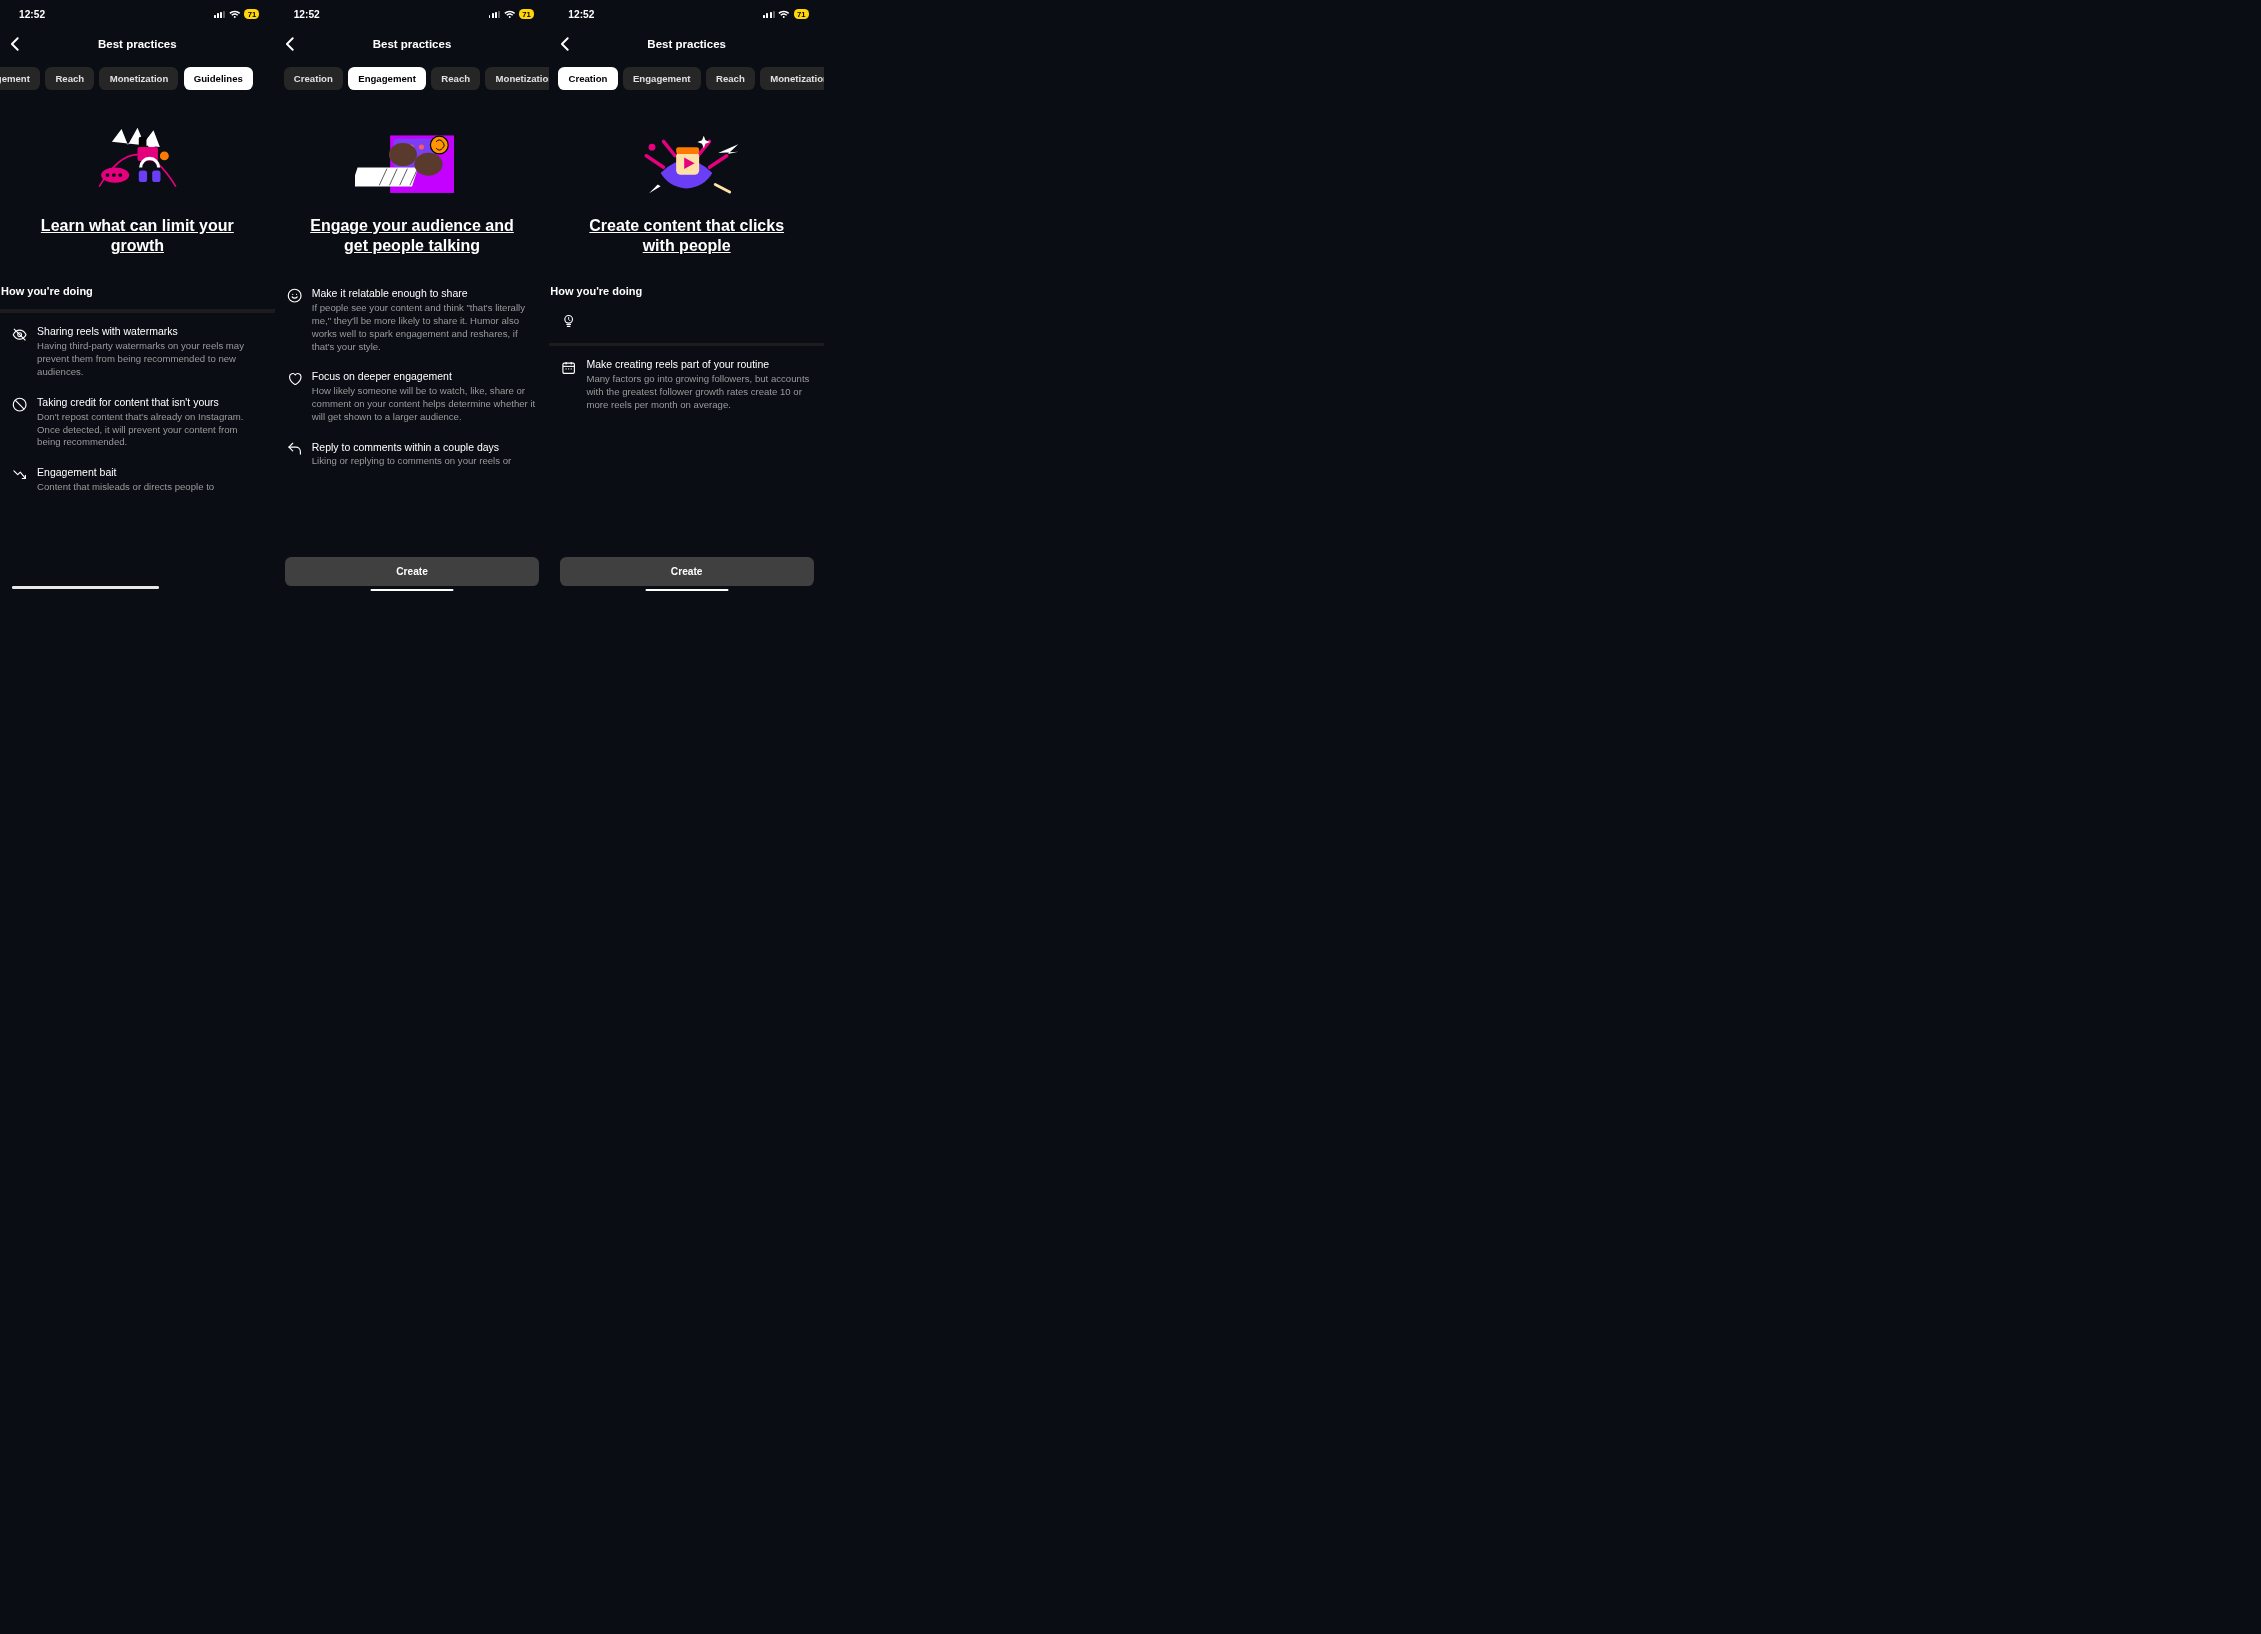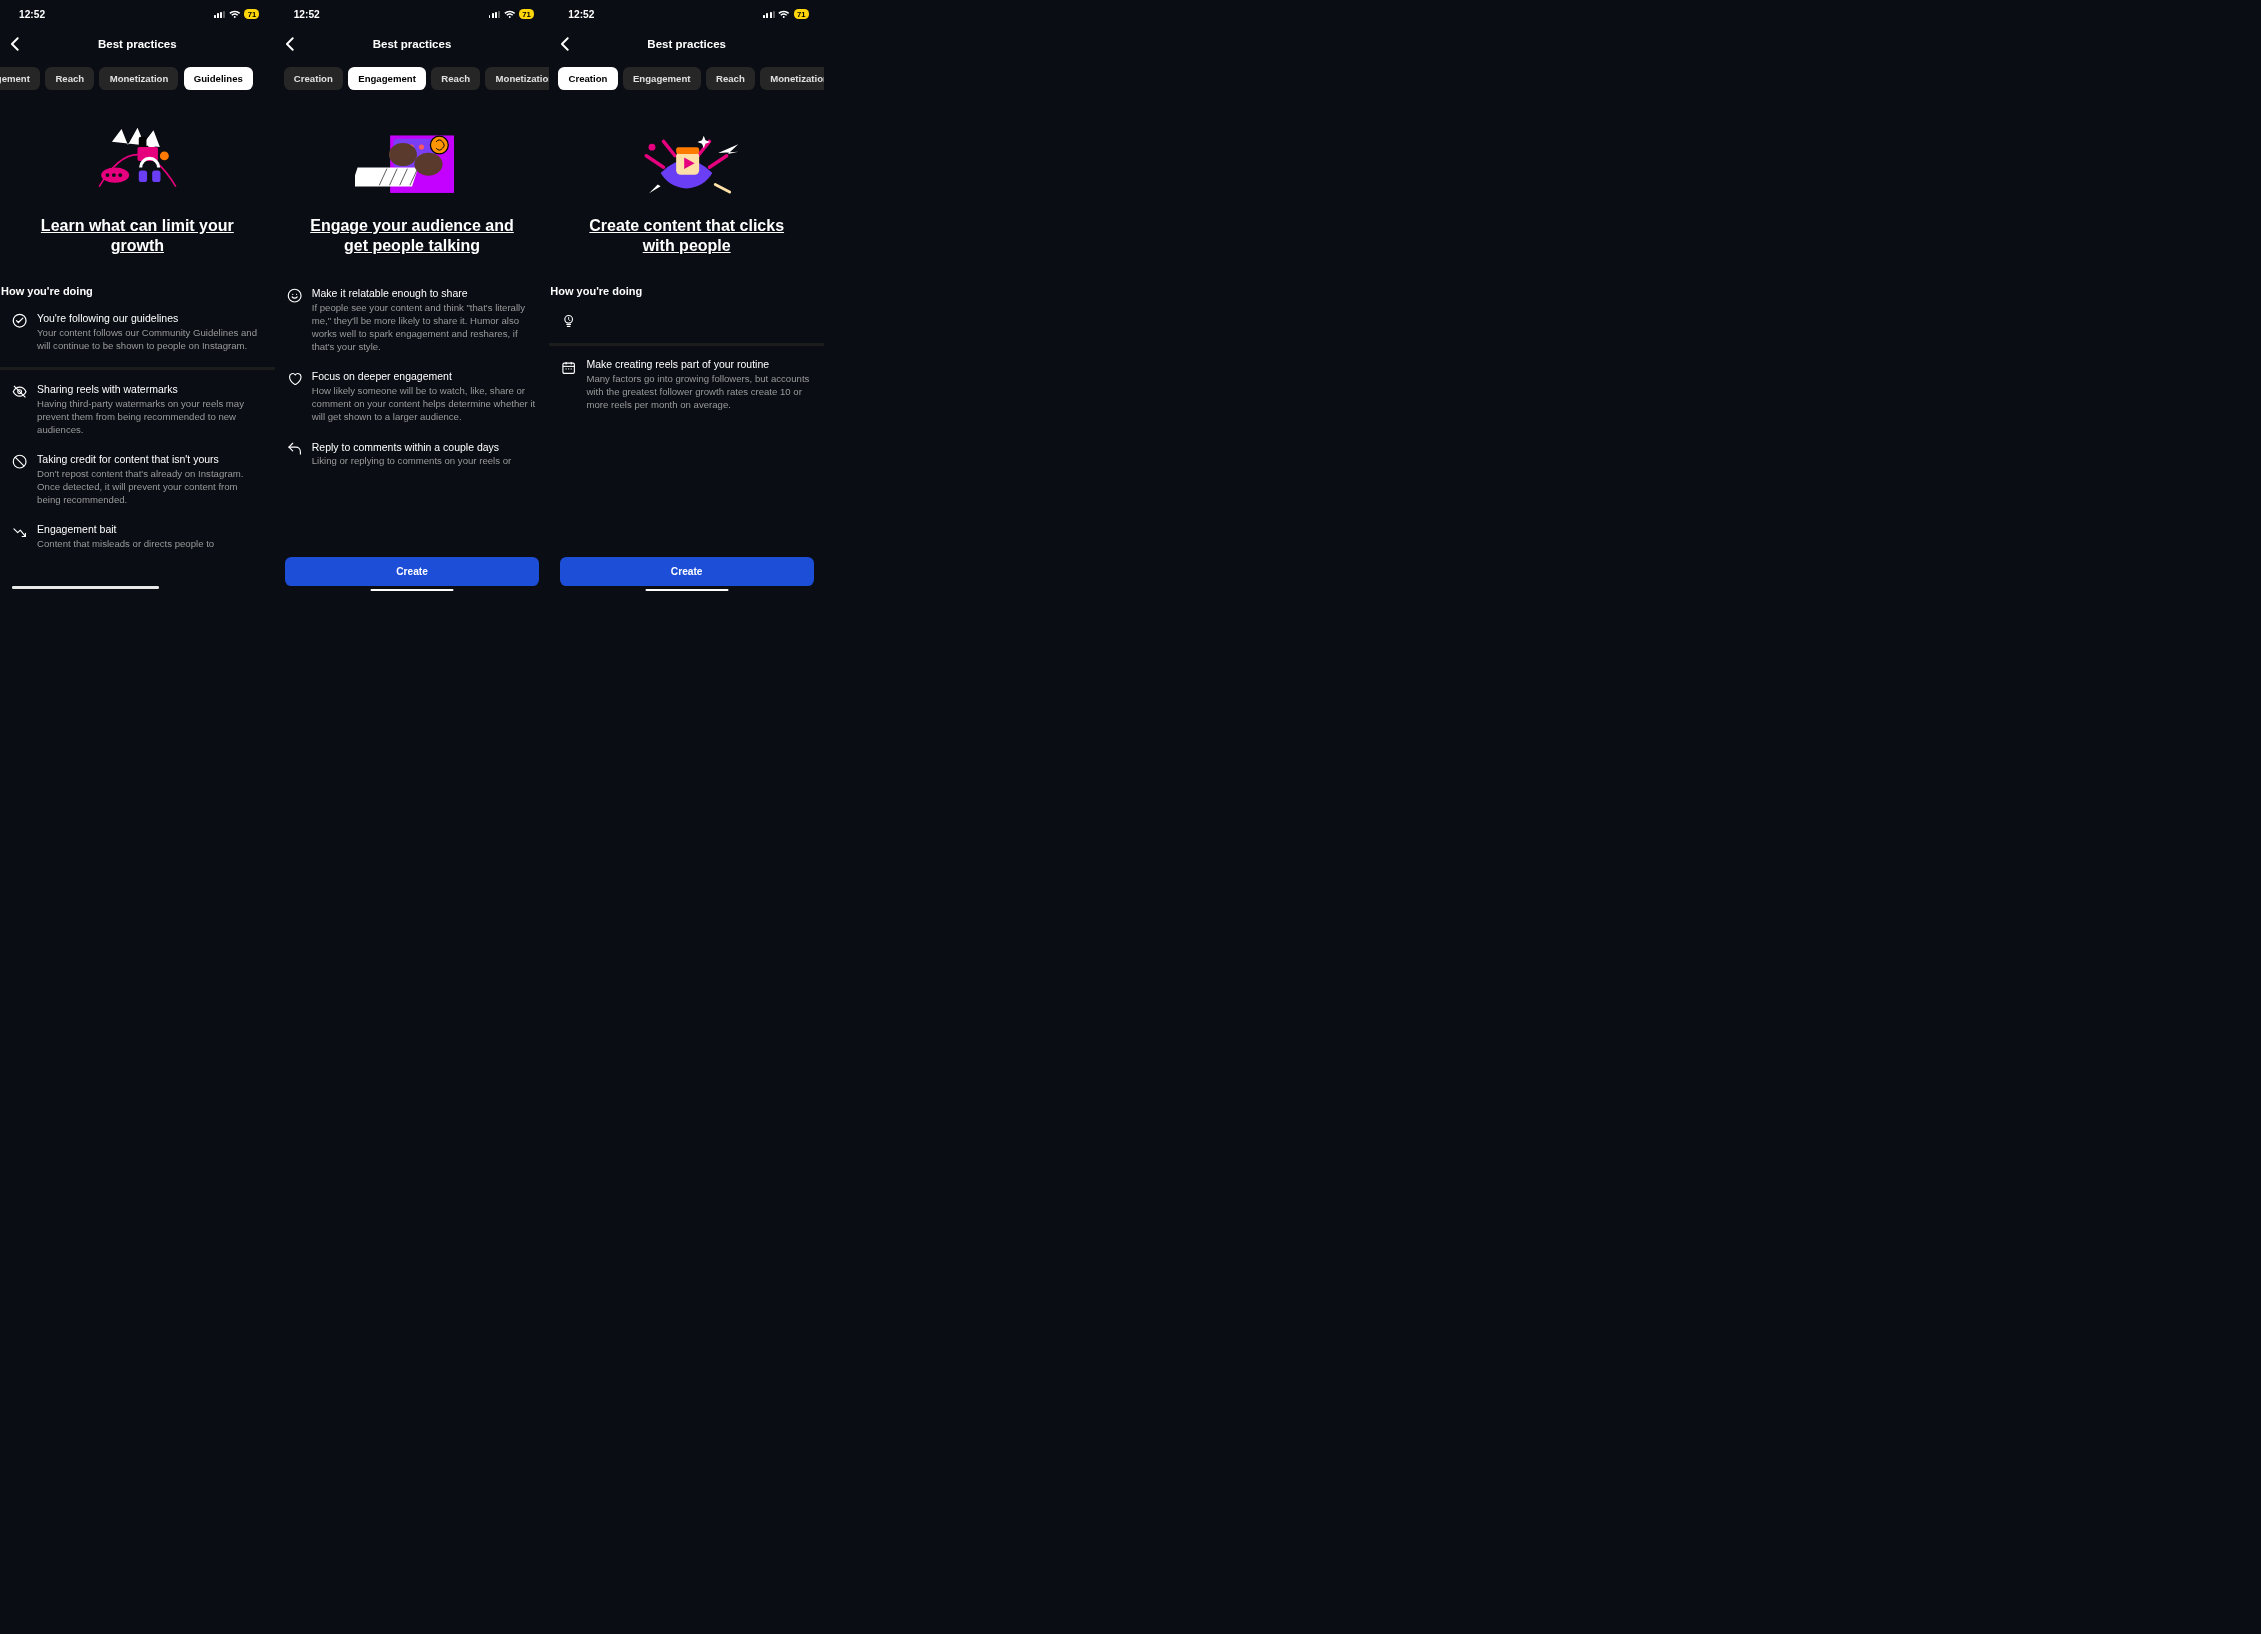--- a/index.html
+++ b/index.html
@@ -124,21 +124,21 @@
   padding-top: 1.3px;
 }
 .item-body { flex: 1; }
 .item-title { font-size: 10.5px; font-weight: 500; color: #fff; line-height: 1.3; }
 .item-desc { font-size: 9.6px; color: #9a9a9a; line-height: 1.35; margin-top: 1.3px; }
 
 .divider { height: 3.2px; background: #1c1c1c; margin: 3.8px 0 6.4px; }
 
 .cta-wrap { padding: 7.7px 10.2px 9px; }
 .cta {
-  background: #1d4ed8;
+  background: #404040;
   color: #fff;
   text-align: center;
   font-size: 10.2px;
   font-weight: 600;
   padding: 9px;
   border-radius: 6.4px;
 }
 .home-ind {
   position: absolute;
   bottom: 3.8px;
@@ -207,32 +207,20 @@
             <circle cx="63" cy="92" r="3" fill="#0a0d14"></circle>
           <path d="M95 80 a14 14 0 0 1 28 0" stroke="#fff" stroke-width="5" fill="none"></path>
           <rect x="92" y="85" width="13" height="18" rx="4" fill="#6a3ef5"></rect>
           <rect x="113" y="85" width="13" height="18" rx="4" fill="#6a3ef5"></rect>
           <circle cx="132" cy="62" r="7" fill="#ff7a00"></circle>
         </svg>
       </div>
       <div class="hero-title">Learn what can limit your growth</div>
     </div>
     <div class="section-label">How you're doing</div>
-    <div class="item">
-      <div class="item-icon">
-          <svg width="15.3" height="15.3" viewBox="0 0 24 24" fill="none">
-            <circle cx="12" cy="12" r="10" stroke="#fff" stroke-width="2"></circle>
-            <path d="M7 12l3 3 7-7" stroke="#fff" stroke-width="2" stroke-linecap="round" stroke-linejoin="round"></path>
-          </svg>
-        </div>
-      <div class="item-body">
-        <div class="item-title">You're following our guidelines</div>
-        <div class="item-desc">Your content follows our Community Guidelines and will continue to be shown to people on Instagram.</div>
-      </div>
-    </div>
     <div class="divider"></div>
     <div class="item">
       <div class="item-icon">
           <svg width="15.3" height="15.3" viewBox="0 0 24 24" fill="none">
             <path d="M2 12s3.5-7 10-7 10 7 10 7-3.5 7-10 7S2 12 2 12z" stroke="#fff" stroke-width="1.8"></path>
             <circle cx="12" cy="12" r="3" stroke="#fff" stroke-width="1.8"></circle>
             <line x1="3" y1="3" x2="21" y2="21" stroke="#fff" stroke-width="1.8"></line>
           </svg>
         </div>
       <div class="item-body">

